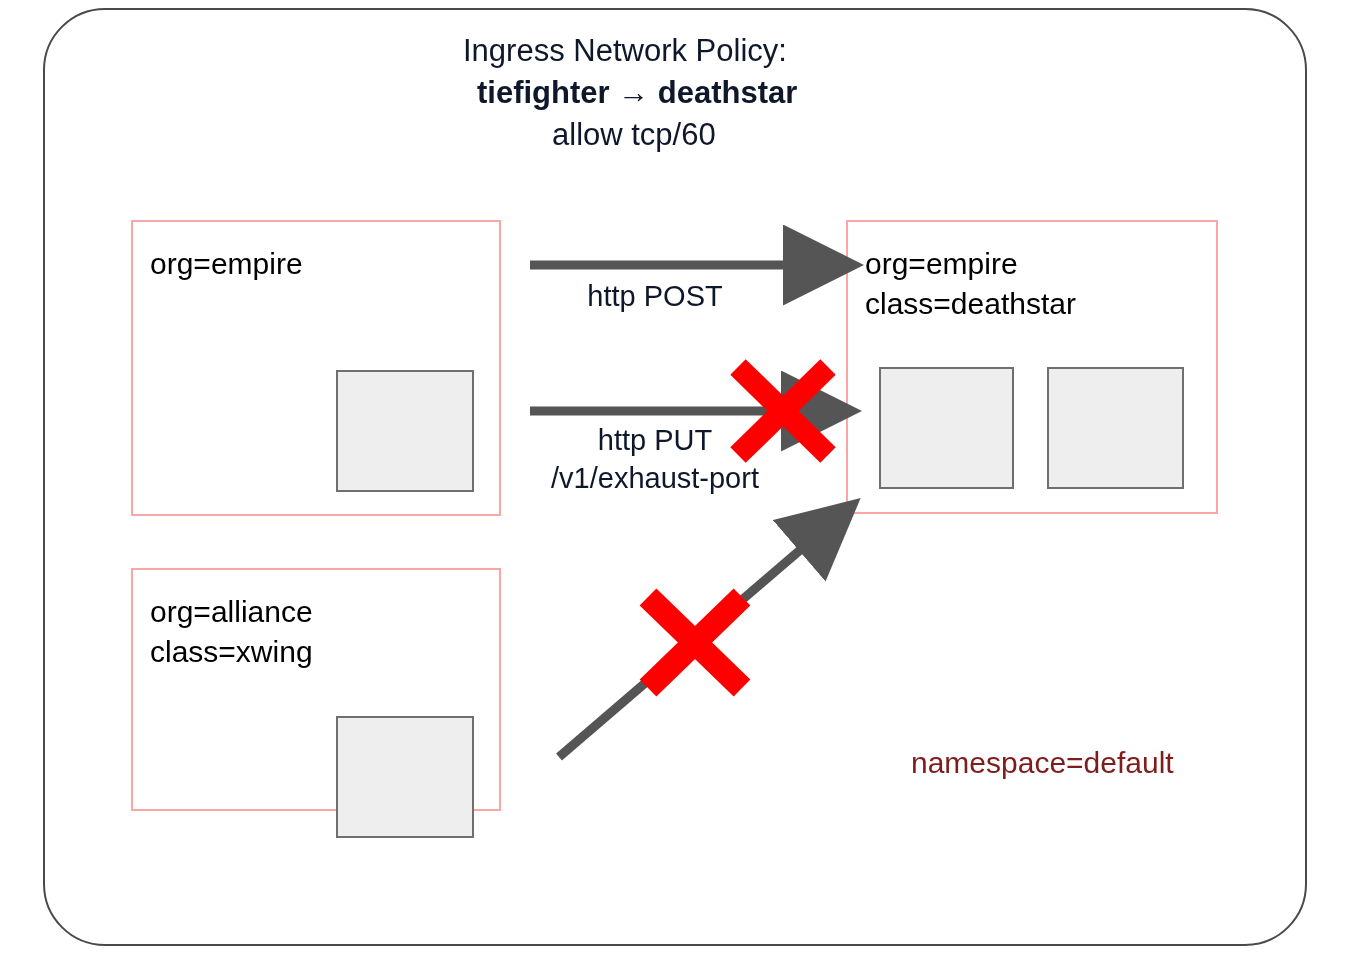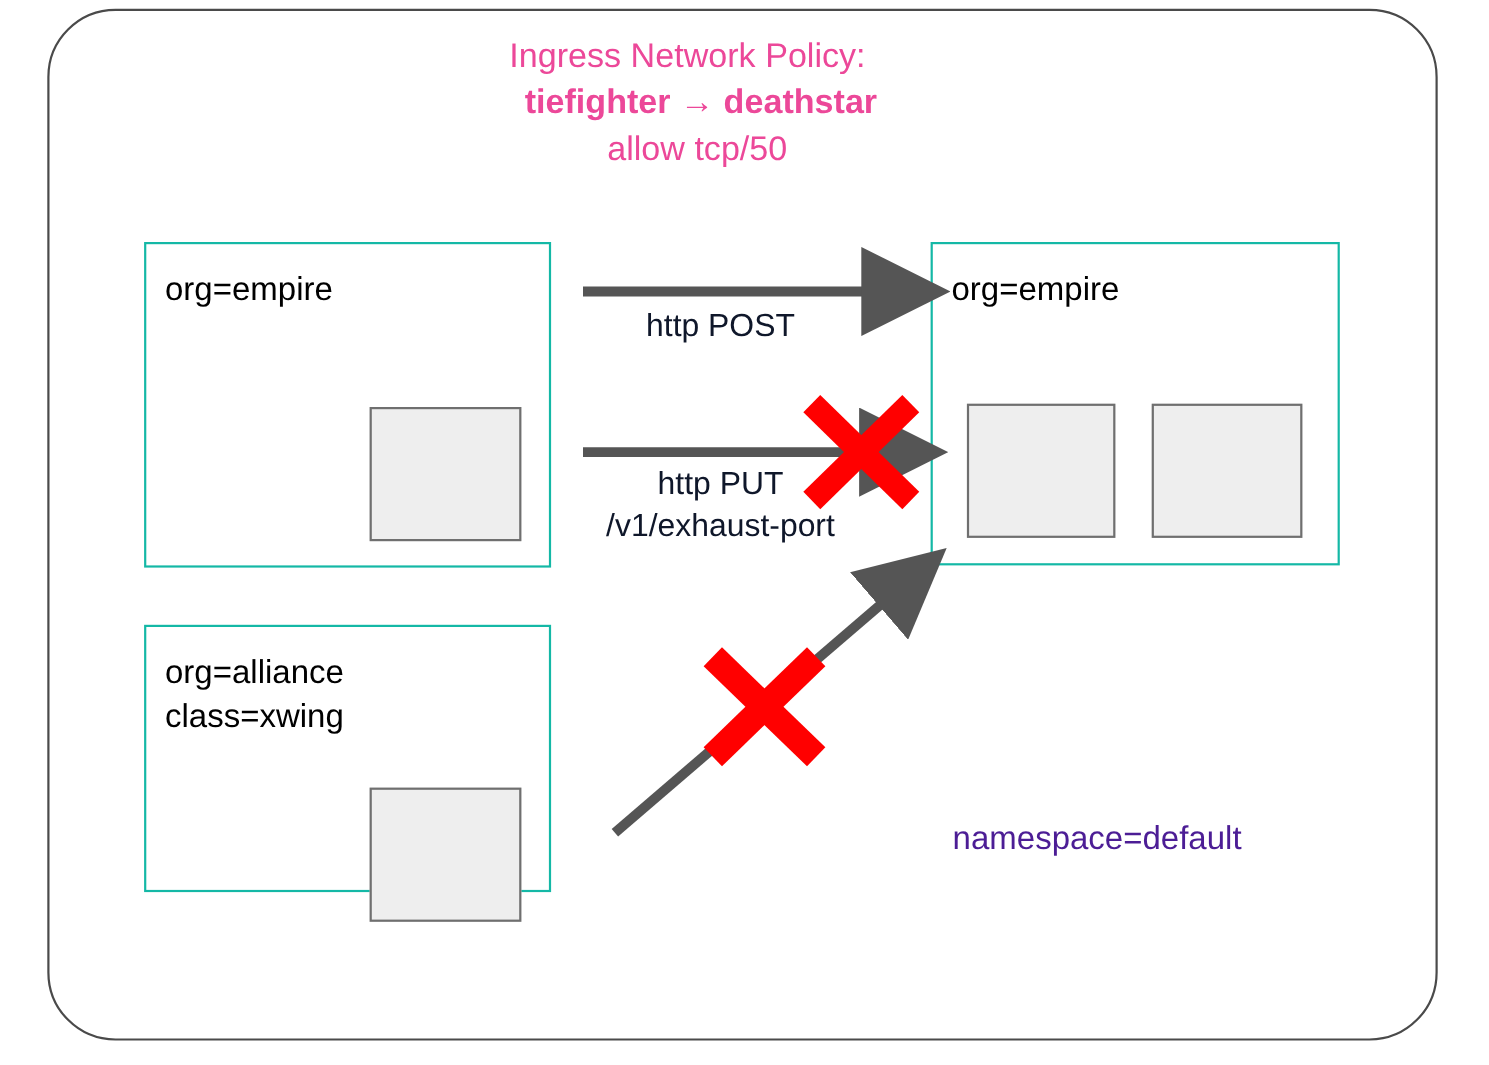--- a/index.html
+++ b/index.html
@@ -32,35 +32,35 @@
     background: transparent;
     box-sizing: border-box;
   }
 
   
   #policy-title {
     position: absolute;
     left: 455px;
     top: 30px;
     width: 640px;
-    color: #ec4899;
+    color: #0f172a;
     font-size: 31px;
     line-height: 42px;
     white-space: nowrap;
   }
   #policy-title .tline { display: block; }
   #policy-title .tline.i0 { padding-left: 8px; }
   #policy-title .tline.i1 { padding-left: 22px; font-weight: bold; }
   #policy-title .tline.i2 { padding-left: 97px; }
   #policy-title .tline.i3 { padding-left: 132px; }
 
   
   .endpoint-box {
     position: absolute;
-    border: 2px solid #14b8a6;
+    border: 2px solid #fca5a5;
     background: #ffffff;
     box-sizing: border-box;
   }
   #box-tiefighter { left: 131px; top: 220px; width: 370px; height: 296px; }
   #box-deathstar  { left: 846px; top: 220px; width: 372px; height: 294px; }
   #box-xwing      { left: 131px; top: 568px; width: 370px; height: 243px; }
 
   .box-labels {
     position: absolute;
     left: 17px;
@@ -103,50 +103,51 @@
     text-align: center;
     white-space: nowrap;
   }
   .arrow-label span { display: block; }
   #label-post { left: 500px; top: 277px; width: 310px; }
   #label-put  { left: 500px; top: 421px; width: 310px; }
 
   
   #namespace-label {
     position: absolute;
-    left: 866px;
+    left: 911px;
     top: 746px;
-    color: #4c1d95;
+    color: #7f1d1d;
     font-size: 30px;
     white-space: nowrap;
   }
 </style>
 </head>
 <body>
 
 <div id="canvas">
 
   <div id="namespace-container"></div>
 
   <div id="policy-title">
     <span class="tline i0">Ingress Network Policy:</span>
     <span class="tline i1">tiefighter → deathstar</span>
-    <span class="tline i2">allow tcp/50</span>
+    <span class="tline i2">allow tcp/60</span>
   </div>
 
   <div class="endpoint-box" id="box-tiefighter">
     <div class="box-labels">
       <span>org=empire</span>
     </div>
     <div class="pod-square" id="pod-tiefighter-1"></div>
   </div>
 
   <div class="endpoint-box" id="box-deathstar">
     <div class="box-labels">
       <span>org=empire</span>
+      <span>class=deathstar</span>
     </div>
     <div class="pod-square" id="pod-deathstar-1"></div>
     <div class="pod-square" id="pod-deathstar-2"></div>
   </div>
 
   <div class="endpoint-box" id="box-xwing">
     <div class="box-labels">
       <span>org=alliance</span>
       <span>class=xwing</span>
     </div>

